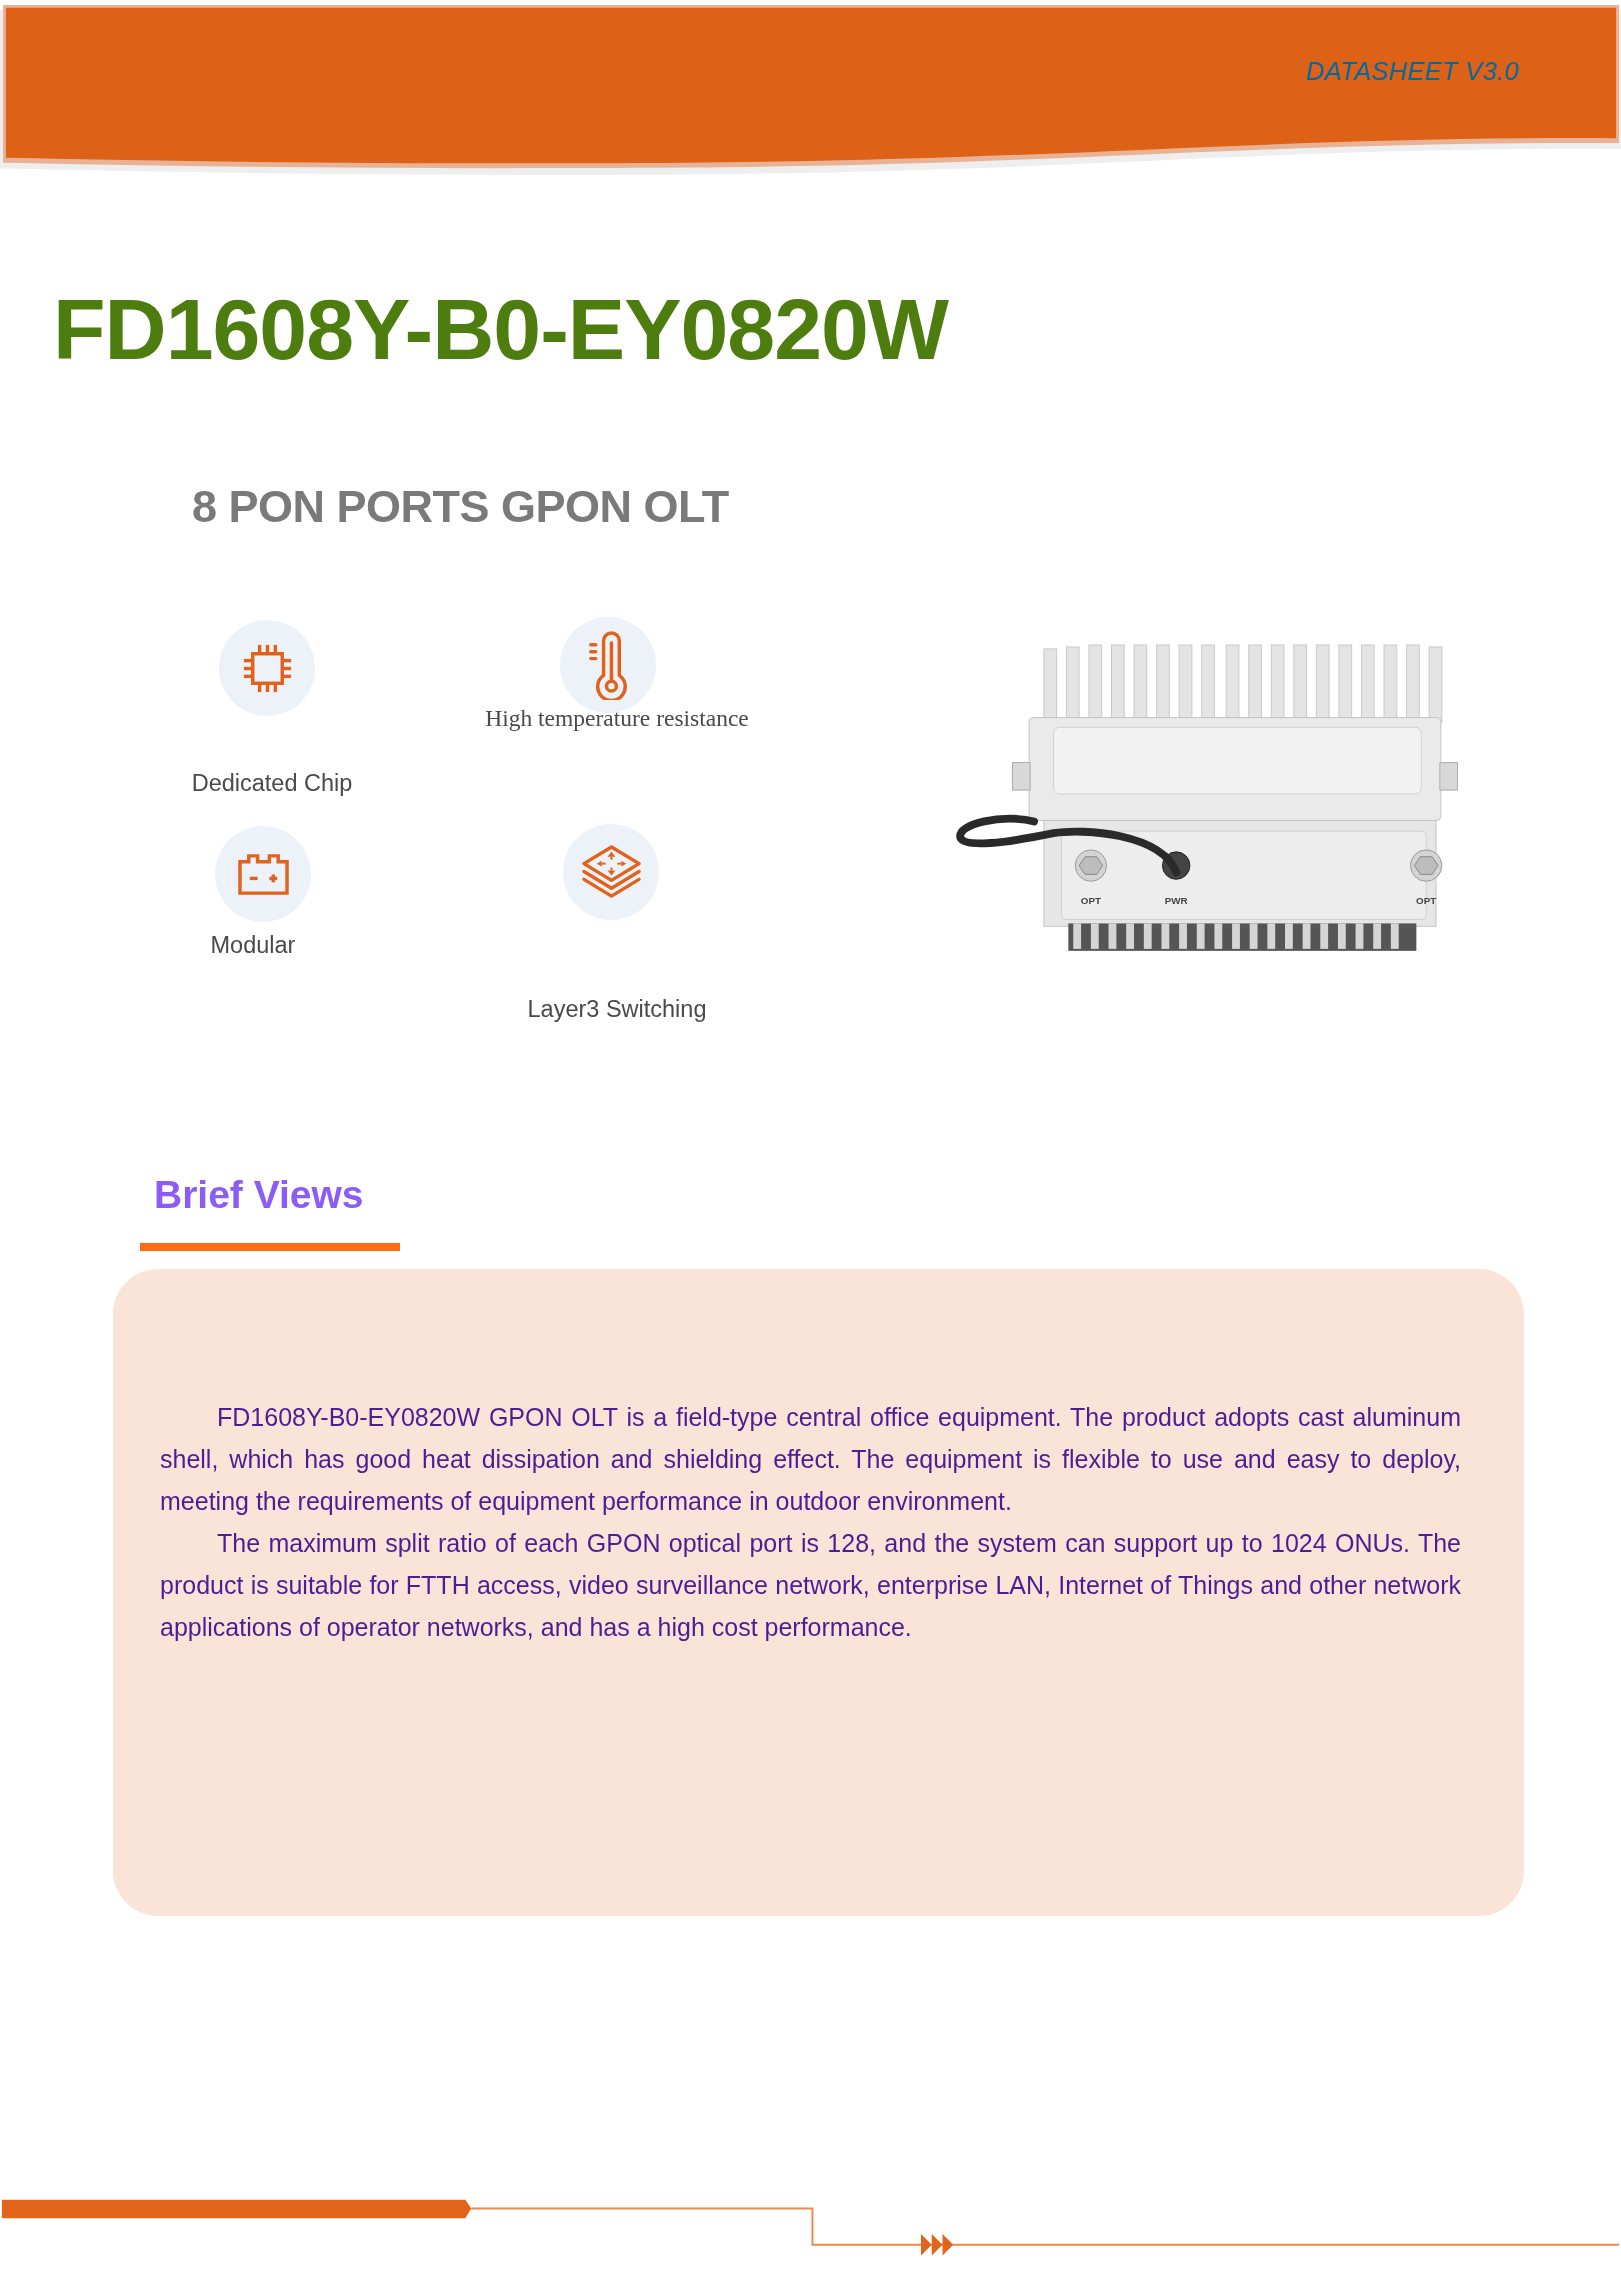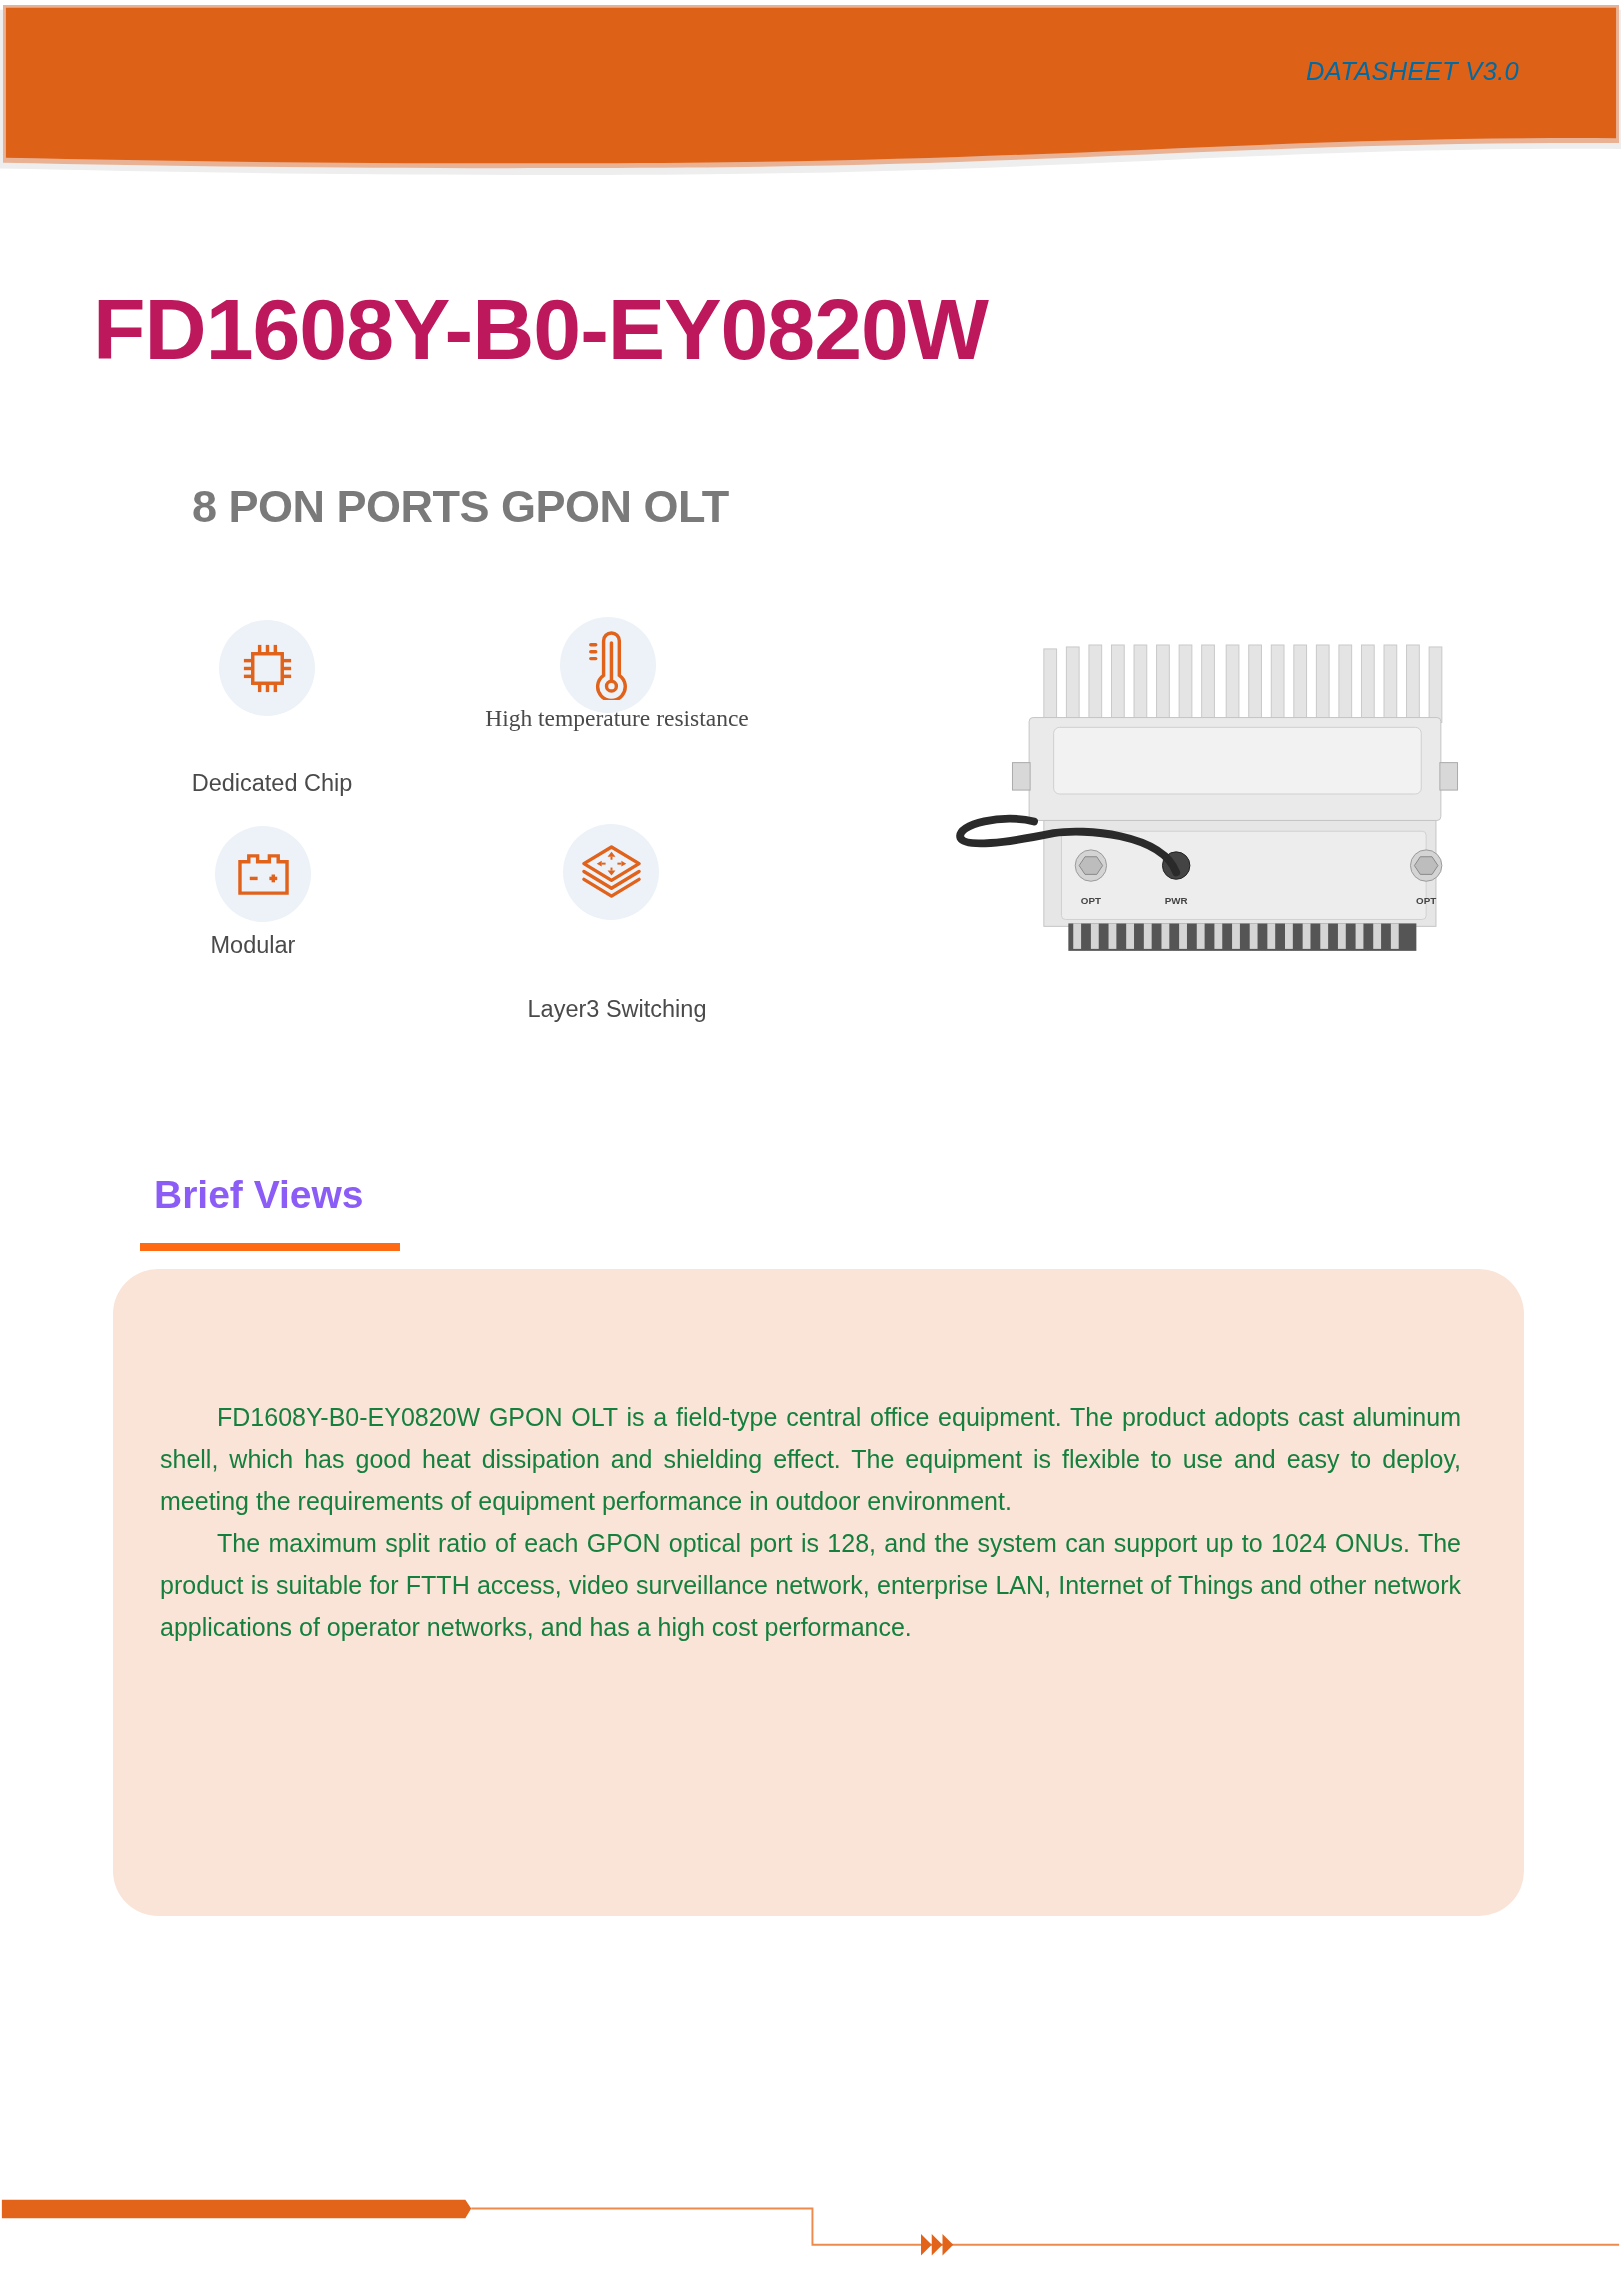--- a/index.html
+++ b/index.html
@@ -13,21 +13,21 @@
     
     #header-banner { left: 0; top: 0; width: 1621px; height: 196px; }
     #datasheet-label {
       right: 102px; top: 57px; color: #0369a1; font-style: italic;
       font-size: 25.5px; letter-spacing: 0.3px; white-space: nowrap;
     }
 
     
     #product-title {
       left: 53px; top: 280px; font-size: 86px; font-weight: bold;
-      color: #be185d; letter-spacing: -1px; white-space: nowrap; margin-left: 40px;
+      color: #4d7c0f; letter-spacing: -1px; white-space: nowrap;
     }
     #product-subtitle {
       left: 192px; top: 461px; font-size: 45px; font-weight: bold;
       color: #7a7a7a; white-space: nowrap; letter-spacing: -0.5px; margin-top: 20px;
     }
 
     
     .feature-circle {
       width: 96px; height: 96px; border-radius: 50%; background: #edf2f8;
       display: flex; align-items: center; justify-content: center;
@@ -47,21 +47,21 @@
     }
     #brief-underline {
       left: 140px; top: 1243px; width: 260px; height: 7.8px; background: #ff6a13;
     }
     #brief-card {
       left: 113px; top: 1269px; width: 1411px; height: 647px;
       background: #fae4d8; border-radius: 45px;
     }
     #brief-text {
       left: 160px; top: 1396px; width: 1301px;
-      font-size: 25px; line-height: 42px; color: #15803d; text-align: justify;
+      font-size: 25px; line-height: 42px; color: #4c1d95; text-align: justify;
     }
     #brief-text p { text-indent: 57px; }
 
     
     #footer-deco { left: 0; top: 2186px; width: 1621px; height: 88px; }
   </style>
 </head>
 <body>
 
 <svg id="header-banner" class="abs" viewBox="0 0 1654 200" xmlns="http://www.w3.org/2000/svg">

